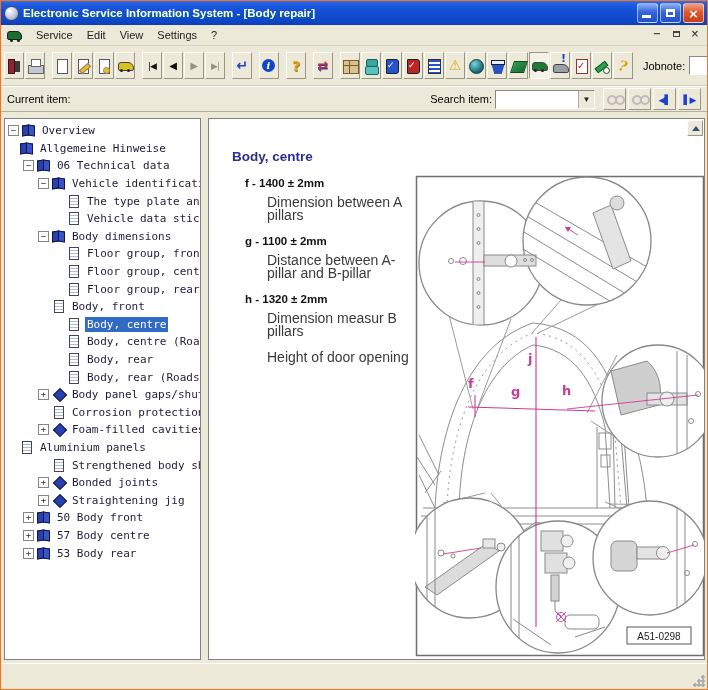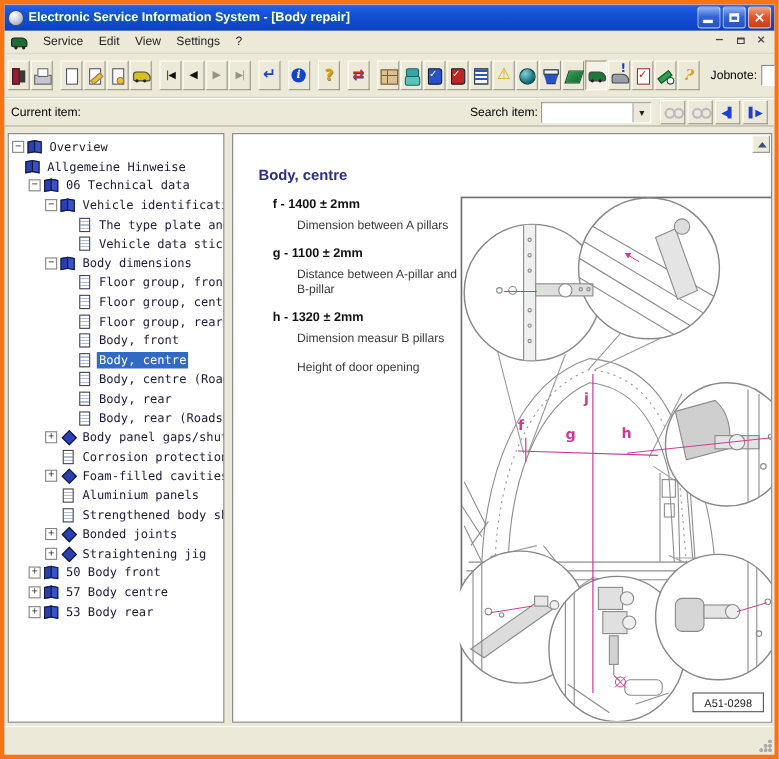--- a/index.html
+++ b/index.html
@@ -2,21 +2,21 @@
 <html style="--sel: #316ac5; --head: #2b2e8c; --mag: #cc3a96; --tb-bg: #ece9d8;"><head>
 <meta charset="utf-8">
 <style>
   :root{
     --tb-bg:#ece9d8; --sel:#316ac5; --head:#2b2e8c; --mag:#cc3a96;
     --line:#8d8d8d; --btn-hi:#fffdf6; --btn-sh:#9a9686;
   }
   *{box-sizing:border-box;margin:0;padding:0}
   html,body{background:#d6d2c6}
   body{font-family:"Liberation Sans",sans-serif}
-  #window{width:708px;height:690px;position:relative;background:var(--tb-bg);overflow:hidden;border:4px solid #f97316}
+  #window{width:708px;height:690px;position:relative;background:var(--tb-bg);overflow:hidden;border:1px solid #f97316}
 
   
   #titlebar{height:24px;display:flex;align-items:center;padding:0 3px;
     background:linear-gradient(180deg,#3a77f2 0%,#2160e4 8%,#1450d6 40%,#0c44c4 90%,#0a3cb4 100%);}
   .app-ico{width:15px;height:15px;border-radius:50%;background:radial-gradient(circle at 35% 30%,#fff,#b9c2d8 60%,#6a7690);border:1px solid #3c4a66;margin-right:4px;flex:none}
   #title-text{color:#fff;font-weight:bold;font-size:11.5px;text-shadow:1px 1px 1px #0838;flex:1;white-space:nowrap;overflow:hidden}
   .win-btn{width:21px;height:20px;margin-left:2px;border-radius:3px;border:1px solid #ffffff88;
     background:linear-gradient(180deg,#8fb0f4,#3565d8 45%,#2451c4);position:relative;flex:none;cursor:pointer}
   .win-btn.close{background:linear-gradient(180deg,#f2a083,#e0562c 45%,#c83e18)}
   .win-btn .g-min{position:absolute;left:4px;bottom:4px;width:9px;height:3px;background:#fff}
@@ -117,21 +117,21 @@
   .tlabel{padding:1px 2px}
   .trow.selected .tlabel{background:var(--sel);color:#fff}
 
   #content-pane{position:absolute;left:207px;top:4px;right:2px;bottom:3px;background:#fff;border:1px solid #828282;overflow:hidden}
   #scroll-up{position:absolute;right:1px;top:1px;width:16px;height:16px;background:var(--tb-bg);border:1px solid;border-color:var(--btn-hi) var(--btn-sh) var(--btn-sh) var(--btn-hi);cursor:pointer}
   #scroll-up:before{content:"";position:absolute;left:4px;top:5px;border:4px solid transparent;border-bottom:5px solid #35527c;border-top:none}
   #content-title{position:absolute;left:23px;top:30px;color:var(--head);font-weight:bold;font-size:13.5px}
   #dims{position:absolute;left:36px;top:58px;width:168px}
   .dim{margin-bottom:13px}
   .dim-label{font-weight:bold;font-size:11.5px;color:#111}
-  .dim-desc{margin:7px 0 0 22px;font-size:11px;color:#3a3a3a;line-height:13px}
+  .dim-desc{margin:7px 0 0 22px;font-size:14px;color:#3a3a3a;line-height:13px}
   #diagram{position:absolute;left:206px;top:56px;width:290px;height:482px}
   #diagram svg{display:block}
 
   
   #bottomstrip{position:absolute;left:0;right:0;bottom:0;height:26px;background:var(--tb-bg);border-top:1px solid #fff}
   #grip{position:absolute;right:2px;bottom:2px;width:13px;height:13px;
     background:radial-gradient(circle at 3px 11px,#aaa 1.5px,transparent 2px),radial-gradient(circle at 7px 7px,#aaa 1.5px,transparent 2px),radial-gradient(circle at 11px 3px,#aaa 1.5px,transparent 2px),
     radial-gradient(circle at 7px 11px,#aaa 1.5px,transparent 2px),radial-gradient(circle at 11px 7px,#aaa 1.5px,transparent 2px),radial-gradient(circle at 11px 11px,#aaa 1.5px,transparent 2px)}
 </style>
 </head>
@@ -328,21 +328,21 @@
         <div class="trow" style="padding-left: 47px;">
           <span class="exp-spacer"></span>
           <span class="tico page-tico"></span>
           <span class="tlabel">Floor group, centre</span>
         </div>
         <div class="trow" style="padding-left: 47px;">
           <span class="exp-spacer"></span>
           <span class="tico page-tico"></span>
           <span class="tlabel">Floor group, rear</span>
         </div>
-        <div class="trow" style="padding-left: 47px;">
+        <div class="trow" style="padding-left: 32px;">
           <span class="exp-spacer"></span>
           <span class="tico page-tico"></span>
           <span class="tlabel">Body, front</span>
         </div>
         <div class="trow selected" style="padding-left: 47px;">
           <span class="exp-spacer"></span>
           <span class="tico page-tico"></span>
           <span class="tlabel">Body, centre</span>
         </div>
         <div class="trow" style="padding-left: 47px;">
@@ -368,21 +368,21 @@
         <div class="trow" style="padding-left: 32px;">
           <span class="exp-spacer"></span>
           <span class="tico page-tico"></span>
           <span class="tlabel">Corrosion protection measur</span>
         </div>
         <div class="trow" style="padding-left: 32px;">
           <span class="expander">+</span>
           <span class="tico diamond-tico"></span>
           <span class="tlabel">Foam-filled cavities</span>
         </div>
-        <div class="trow" style="padding-left: 32px;">
+        <div class="trow" style="">
           <span class="exp-spacer"></span>
           <span class="tico page-tico"></span>
           <span class="tlabel">Aluminium panels</span>
         </div>
         <div class="trow" style="padding-left: 32px;">
           <span class="exp-spacer"></span>
           <span class="tico page-tico"></span>
           <span class="tlabel">Strengthened body sheet-met</span>
         </div>
         <div class="trow" style="padding-left: 32px;">

